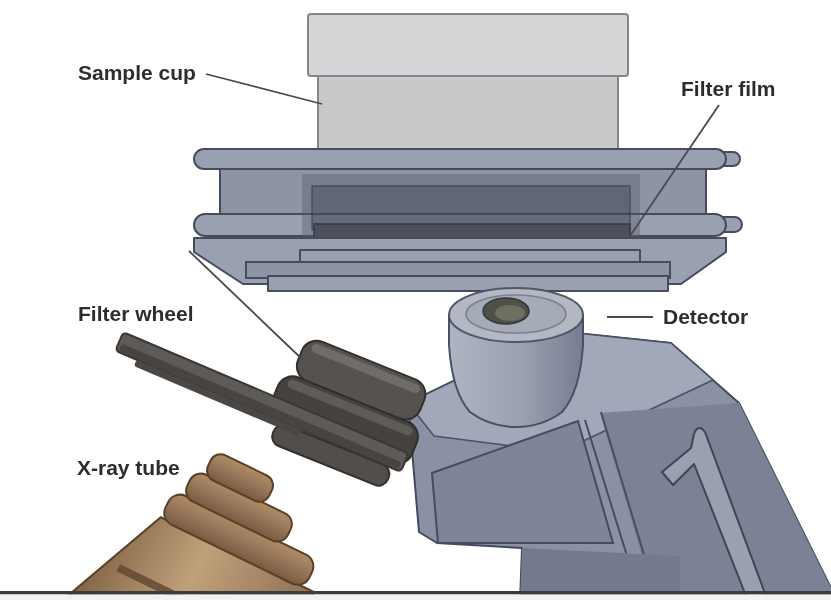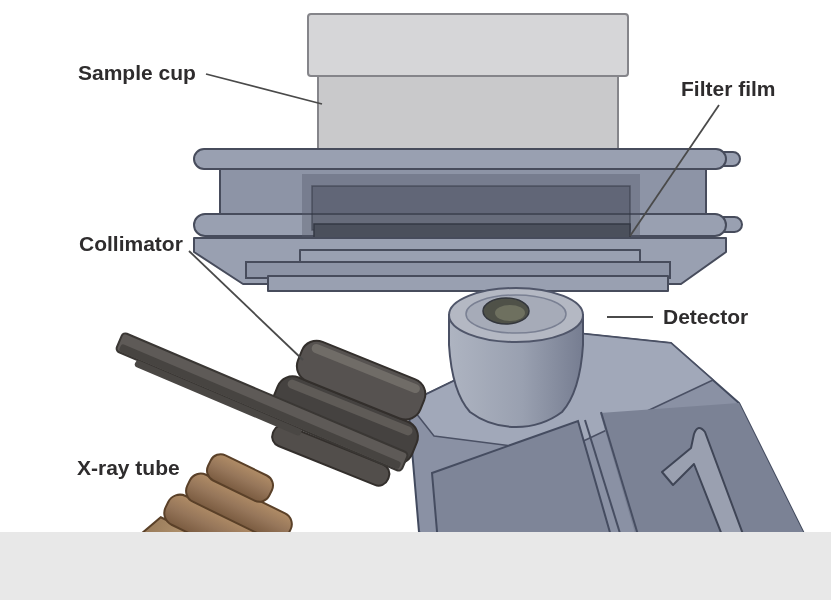--- a/index.html
+++ b/index.html
@@ -1,18 +1,18 @@
 <!DOCTYPE html>
 <html><head>
 <meta charset="utf-8">
 <style>
   html,body{margin:0;padding:0;background:#e8e8e8;}
   .canvas{
     position:relative;
-    width:831px;height:532px;
+    width:831px;height:600px;
     background:var(--background,#ffffff);
     overflow:hidden;
     font-family:"Liberation Sans", sans-serif;
   }
   .canvas svg{position:absolute;left:0;top:0;}
   .lbl{
     position:absolute;
     font-weight:700;
     font-size:21px;
     line-height:24px;
@@ -132,16 +132,16 @@
   </g>
 
   <g>
     <rect x="0" y="591" width="831" height="3.5" fill="var(--bottom-border,#3c3c3e)"></rect>
     <rect x="0" y="594.5" width="831" height="5.5" fill="#f2f2f2"></rect>
   </g>
 </svg>
 
   <div class="lbl" style="left:78px;top:61px">Sample cup</div>
   <div class="lbl" style="left:681px;top:77px">Filter film</div>
-  <div class="lbl" style="left:79px;top:232px">Collimator</div>
+  <div class="lbl" style="left:78px;top:302px">Filter wheel</div>
   <div class="lbl" style="left:663px;top:305px">Detector</div>
   <div class="lbl" style="left:77px;top:456px">X-ray tube</div>
 </div>
 
 </body></html>

